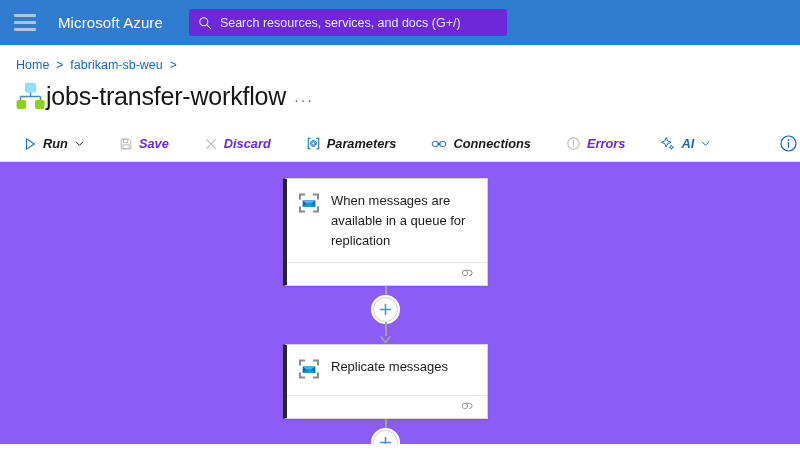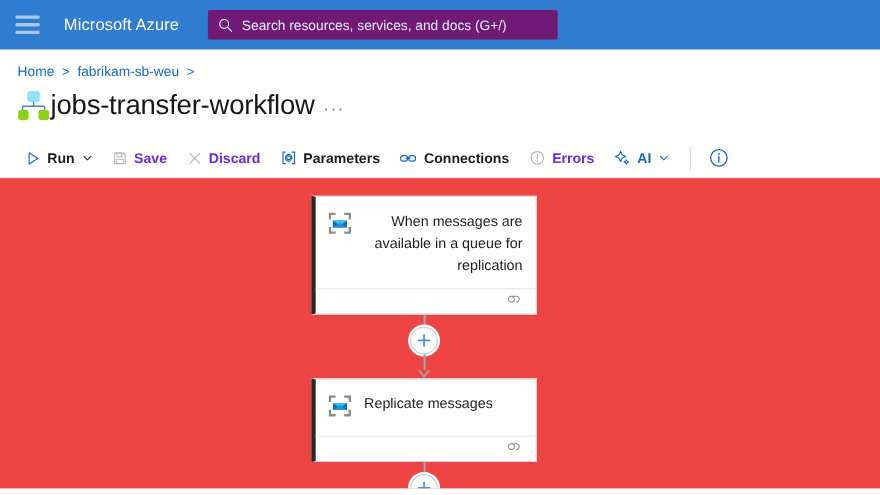--- a/index.html
+++ b/index.html
@@ -26,21 +26,21 @@
     display: block; height: 3px; width: 100%;
     background: #a8c8ea; border-radius: 1px;
   }
   .brand {
     color: #ffffff; font-size: 15px; font-weight: normal;
     letter-spacing: .1px; white-space: nowrap;
   }
   .searchbox {
     margin-left: 26px;
     width: 318px; height: 27px;
-    background: #701a75;
+    background: #6d28d9;
     border-radius: 2px;
     display: flex; align-items: center;
     padding: 0 9px;
   }
   .searchbox .mag { flex: 0 0 auto; margin-right: 8px; display:flex; }
   .searchbox .ph {
     color: #e4eefa; font-size: 12.5px; white-space: nowrap;
   }
 
   
@@ -69,21 +69,22 @@
     margin-left: 8px; margin-top: 6px; cursor: pointer;
     line-height: 1;
   }
 
   
   .toolbar {
     display: flex; align-items: center;
     height: 36px; margin-top: 14px;
     padding: 0 10px 0 14px;
     border-bottom: 1px solid #e1e1e1;
-    gap: 0;
+    gap: 17px;
+    font-style: italic;
   }
   .tb-item {
     display: flex; align-items: center; gap: 6px;
     height: 30px; padding: 0 9px;
     font-size: 12.8px; color: #1b1b1b; font-weight: bold;
     cursor: pointer; white-space: nowrap;
   }
   .tb-item.disabled { color: #6d28d9; cursor: default; }
   .tb-item .tb-ico { display: flex; align-items: center; flex: 0 0 auto; }
   .tb-chev { margin-left: 1px; display:flex; align-items:center; }
@@ -91,23 +92,22 @@
   .tb-divider {
     width: 1px; height: 22px; background: #d6d6d6; margin: 0 10px;
   }
   .tb-spacer { flex: 1 1 auto; }
   .info-btn { padding: 0 6px; cursor: pointer; display: flex; align-items: center; }
 
   
   .canvas {
     position: relative;
     width: 100%; height: 282px;
-    background: #ef4444;
+    background: #8b5cf6;
     overflow: hidden;
-    text-align: right;
   }
   .flow {
     position: absolute;
     left: 283px; top: 16px;
     width: 205px;
     display: flex; flex-direction: column; align-items: center;
   }
 
   .node-card {
     width: 205px;

